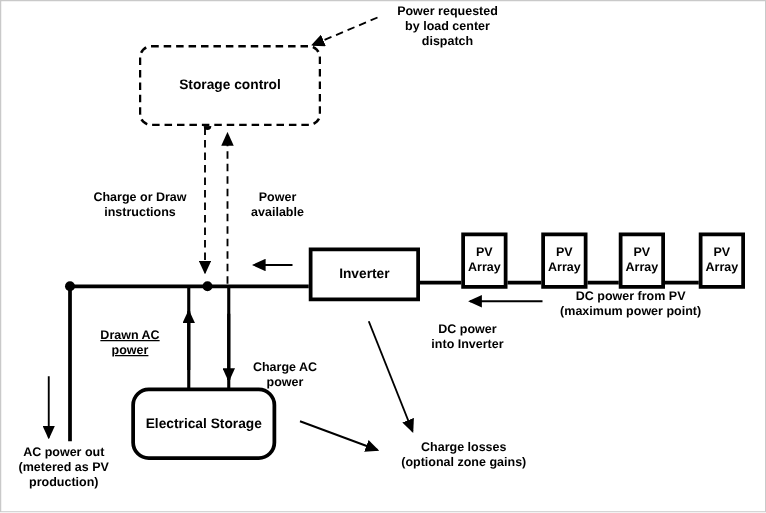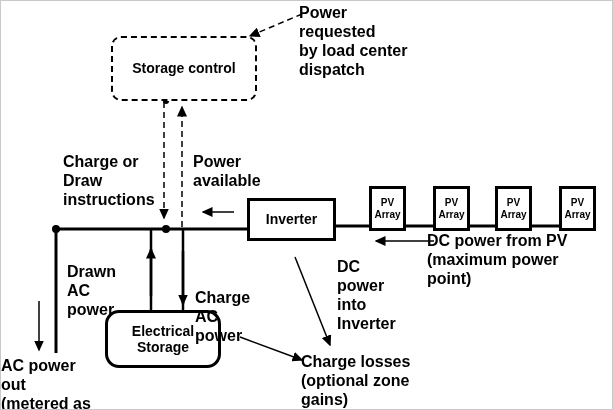--- a/index.html
+++ b/index.html
@@ -15,36 +15,36 @@
     overflow: hidden;
   }
   svg.wires { position: absolute; left: 0; top: 0; }
   .box {
     position: absolute;
     display: flex;
     align-items: center;
     justify-content: center;
     text-align: center;
     font-weight: bold;
-    font-size: 14px;
+    font-size: 11px;
     line-height: 1.15;
     background: #ffffff;
     box-sizing: border-box;
     white-space: pre-line;
   }
   .box.dashed { border: 2px dashed #000; border-radius: 10px; }
   .box.solid  { border: 3px solid #000; }
   .box.rounded { border: 3px solid #000; border-radius: 14px; }
   .box.pv { font-size: 10px; line-height: 1.2; margin-top: 40px; }
   .lbl {
     position: absolute;
     font-weight: bold;
-    font-size: 16px;
+    font-size: 10px;
     line-height: 1.18;
-    text-align: left;
+    text-align: center;
     white-space: pre-line;
   }
 </style>
 </head>
 <body>
 
 <div class="canvas">
 
   <svg class="wires" width="613" height="410" viewBox="0 0 613 410">
     <defs>
@@ -106,21 +106,21 @@
   <div class="lbl" style="left:298px; top:3px; width:118px;">Power requested
 by load center
 dispatch</div>
 
   <div class="lbl" style="left:62px; top:152px; width:98px;">Charge or Draw
 instructions</div>
 
   <div class="lbl" style="left:192px; top:152px; width:58px;">Power
 available</div>
 
-  <div class="lbl" style="left:66px; top:262px; width:74px;">Drawn AC
+  <div class="lbl" style="left:66px; top:262px; width:74px;text-decoration:underline;">Drawn AC
 power</div>
 
   <div class="lbl" style="left:194px; top:272px; width:66px;margin-top:16px;">Charge AC
 power</div>
 
   <div class="lbl" style="left:0px; top:356px; width:100px;">AC power out
 (metered as PV
 production)</div>
 
   <div class="lbl" style="left:336px; top:257px; width:74px;">DC power

